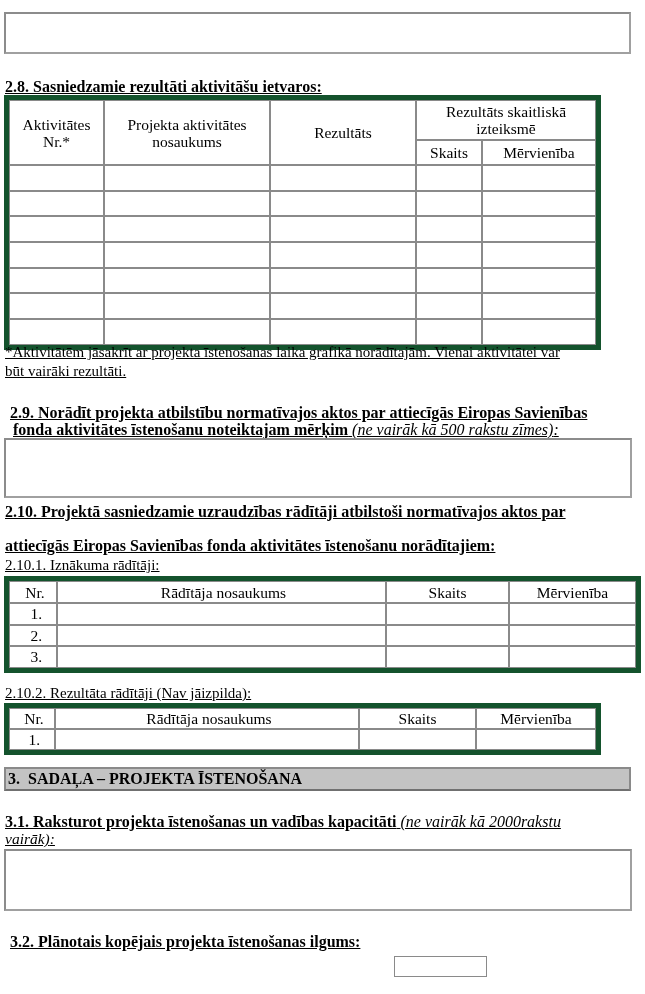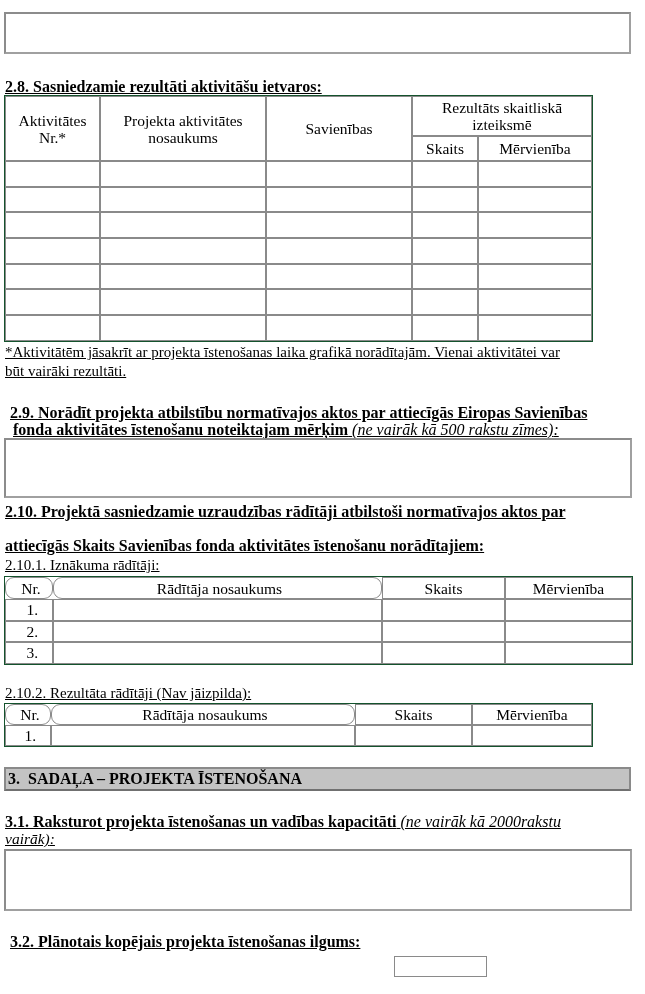--- a/index.html
+++ b/index.html
@@ -18,22 +18,22 @@
   .it { font-style: italic; font-weight: normal; }
   table.grid {
     position: absolute; border-collapse: separate; border-spacing: 0;
     table-layout: fixed; box-sizing: border-box;
   }
   table.grid td {
     border: 1px solid #8a8a8a; box-sizing: border-box; padding: 0;
     font-size: 15.5px; line-height: 17px; text-align: center; vertical-align: middle;
     background: #fff;
   }
-  table.outer { border: 1px solid #14532d; }
-  .left { text-align: center; padding-left: 4px !important; border-radius: 9px; }
+  table.outer { border: 5px solid #14532d; }
+  .left { text-align: center; padding-left: 4px !important; }
   .right { text-align: right !important; padding-right: 14px !important; }
   .section-bar {
     position: absolute; left: 4px; top: 767px; width: 627px; height: 24px; box-sizing: border-box;
     background: #c3c3c3; border: 2px solid #8a8a8a; border-bottom-color: #707070;
     font-weight: bold; font-size: 16px; line-height: 20px; padding-left: 2px;
   }
 </style>
 </head>
 <body>
 
@@ -50,21 +50,21 @@
       <col style="width:114px">
   </colgroup>
   <tbody>
       <tr style="height:40px;">
     <td rowspan="2">
       <div style="width:70px;margin:0 auto;white-space:normal;">Aktivitātes Nr.*</div>
     </td>
     <td rowspan="2">
       <div style="width:140px;margin:12px auto;white-space:normal;">Projekta aktivitātes nosaukums</div>
     </td>
-    <td rowspan="2">Savienības</td>
+    <td rowspan="2">Rezultāts</td>
     <td colspan="2">
       <div style="width:150px;margin:0 auto;white-space:normal;">Rezultāts skaitliskā izteiksmē</div>
     </td>
   </tr>
   <tr style="height:25px;">
     <td>Skaits</td>
     <td>Mērvienība</td>
   </tr>
   </tbody>
     <tbody id="results-body">
@@ -124,21 +124,21 @@
 <div class="abs t" style="left:5px; top:362px;">būt vairāki rezultāti.</div>
 
 <div class="abs h" style="left:10px; top:403px;">2.9. Norādīt projekta atbilstību normatīvajos aktos par attiecīgās Eiropas Savienības</div>
 <div class="abs h" style="left:5px; top:420px;margin-left:8px;">
   <span>fonda aktivitātes īstenošanu noteiktajam mērķim</span>
   <span class="it">(ne vairāk kā 500 rakstu zīmes)</span><span class="it">:</span>
 </div>
 <div class="box" style="left:4px; top:438px; width:628px; height:60px;"></div>
 
 <div class="abs h" style="left:5px; top:502px;">2.10. Projektā sasniedzamie uzraudzības rādītāji atbilstoši normatīvajos aktos par</div>
-<div class="abs h" style="left:5px; top:536px;">attiecīgās Skaits Savienības fonda aktivitātes īstenošanu norādītajiem:</div>
+<div class="abs h" style="left:5px; top:536px;">attiecīgās Eiropas Savienības fonda aktivitātes īstenošanu norādītajiem:</div>
 <div class="abs t" style="left:5px; top:556px;">2.10.1. Iznākuma rādītāji:</div>
 
 <table class="grid outer" style="left:4px; top:576px; width:627px;">
   <colgroup>
     <col style="width:48px">
       <col style="width:329px">
       <col style="width:123px">
       <col style="width:127px">
   </colgroup>
   <tbody>

